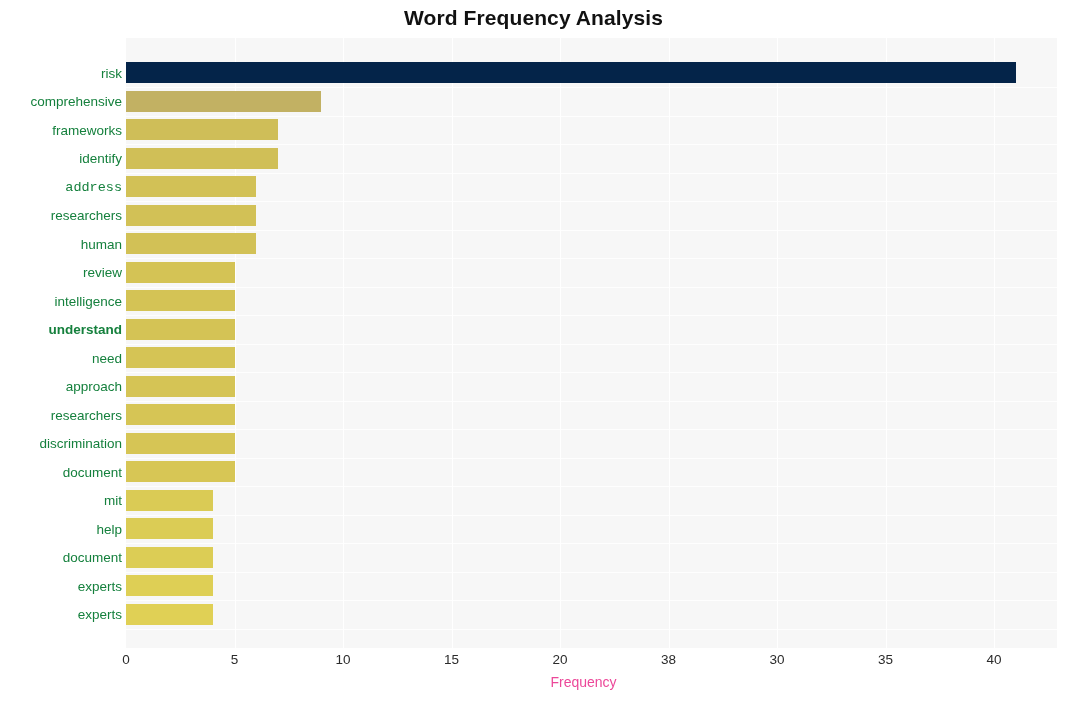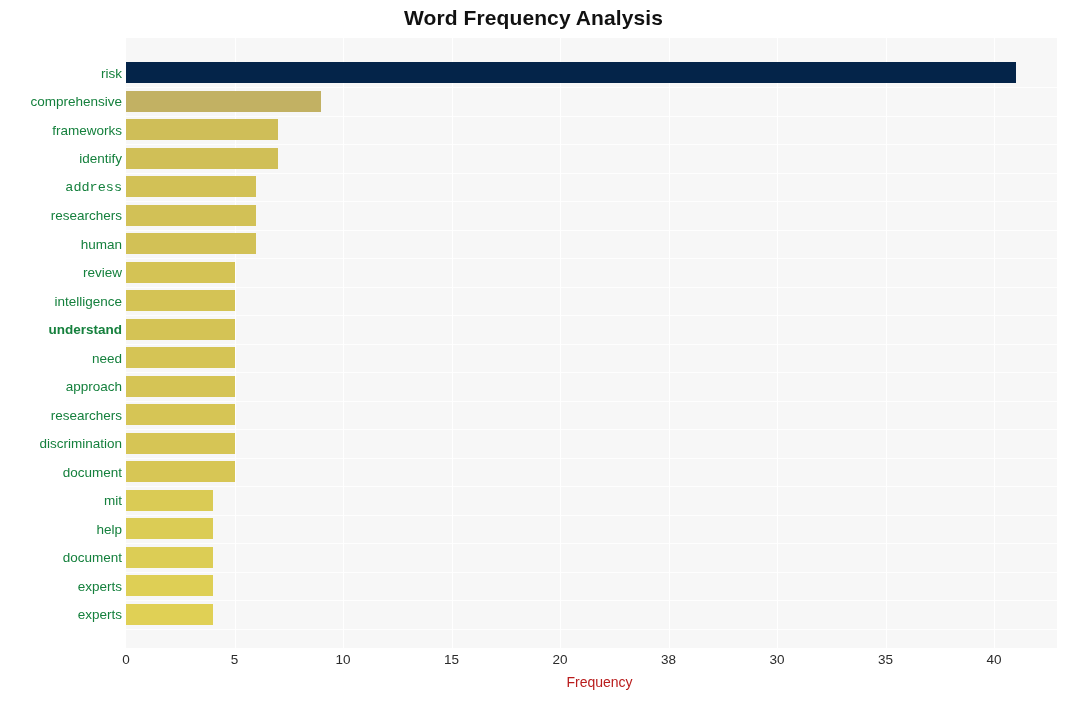--- a/index.html
+++ b/index.html
@@ -99,26 +99,26 @@
   .xtick {
     position: absolute;
     top: 0;
     transform: translateX(-50%);
     font-size: 13.5px;
     color: #2b2b2b;
     white-space: nowrap;
   }
   #x-axis-label {
     position: absolute;
-    left: 134px;
+    left: 118px;
     top: 674px;
     width: 931px;
     text-align: center;
     font-size: 14px;
-    color: #b91c1c;
+    color: #ec4899;
   }
 </style>
 </head>
 <body>
 
 <div id="chart-root">
 
   <div id="chart-title">Word Frequency Analysis</div>
 
   <div id="plot-area">

